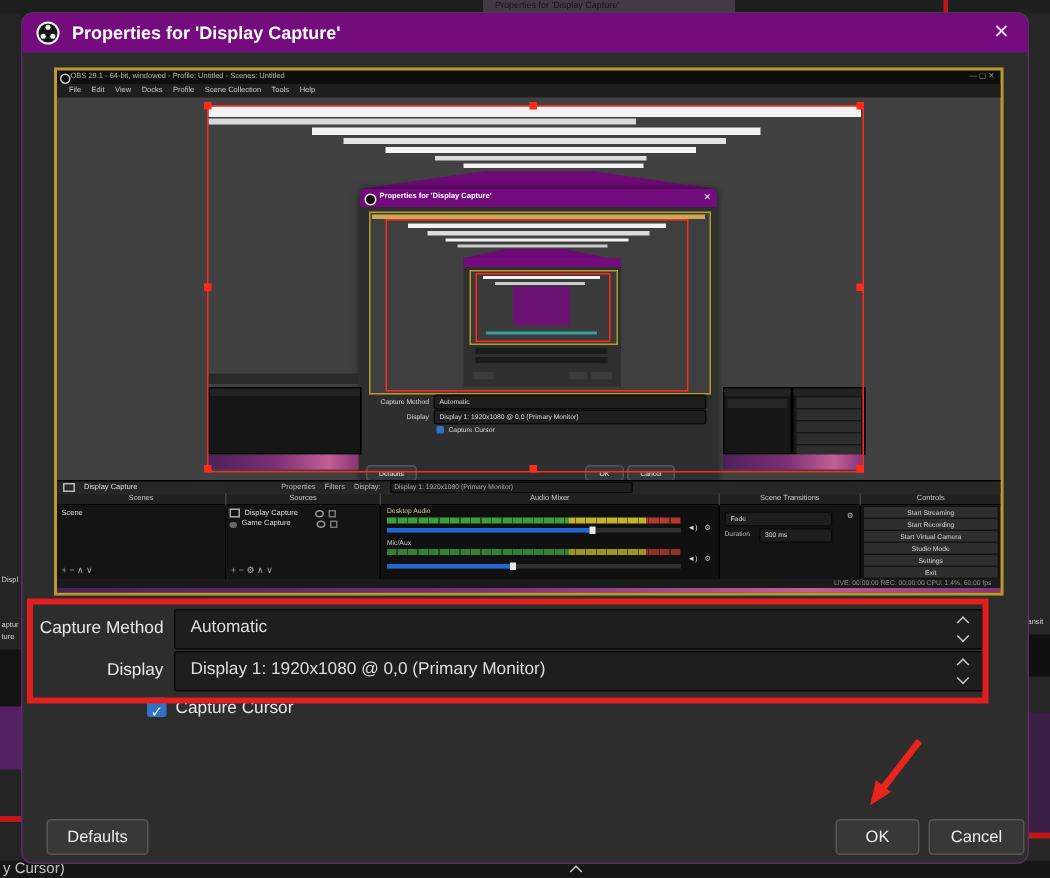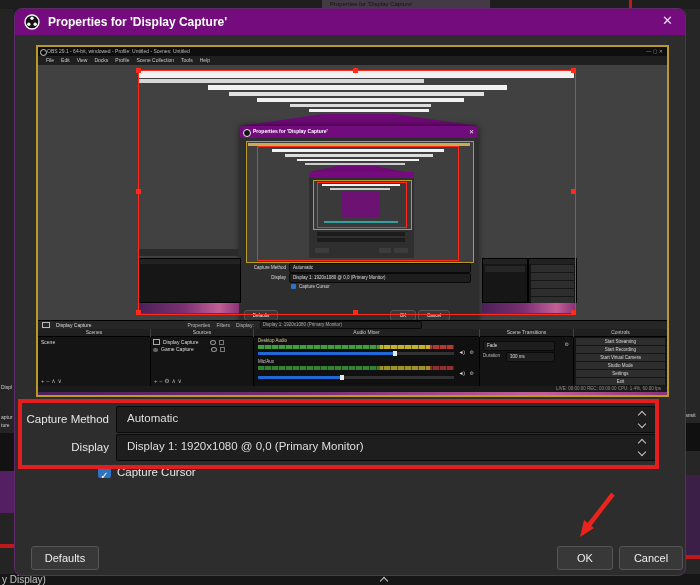--- a/index.html
+++ b/index.html
@@ -64,21 +64,21 @@
 </div>
 
 <div class="abs" style="left:684px;top:9px;width:16px;height:566px;background:#262626;overflow:hidden;">
   <span class="t5" style="position:absolute;left:1px;top:404px;color:#cfcfcf;">ansit</span>
   <div class="abs" style="left:0;top:414px;width:16px;height:28px;background:#101010;"></div>
   <div class="abs" style="left:0;top:466px;width:16px;height:80px;background:#3c1f47;"></div>
   <div class="abs" style="left:0;top:546px;width:16px;height:4px;background:#c01818;"></div>
 </div>
 
 <div class="abs" style="left:0;top:574px;width:700px;height:11px;background:#161616;overflow:hidden;">
-  <span style="position:absolute;left:2px;top:0;font-size:10px;color:#c4c4c4;">y Display)</span>
+  <span style="position:absolute;left:2px;top:0;font-size:10px;color:#c4c4c4;">y Cursor)</span>
   <div class="chev up" style="position:absolute;left:381px;top:4px;"></div>
 </div>
 
 <div class="abs dialog">
 
   <div class="abs titlebar">
     <svg width="16" height="16" viewBox="0 0 16 16" style="margin-left:9px;">
       <circle cx="8" cy="8" r="7" fill="#141414" stroke="#f4f4f4" stroke-width="1.4"></circle>
       <circle cx="8" cy="4.2" r="1.7" fill="#f4f4f4"></circle>
       <circle cx="4.8" cy="10.2" r="1.7" fill="#f4f4f4"></circle>

